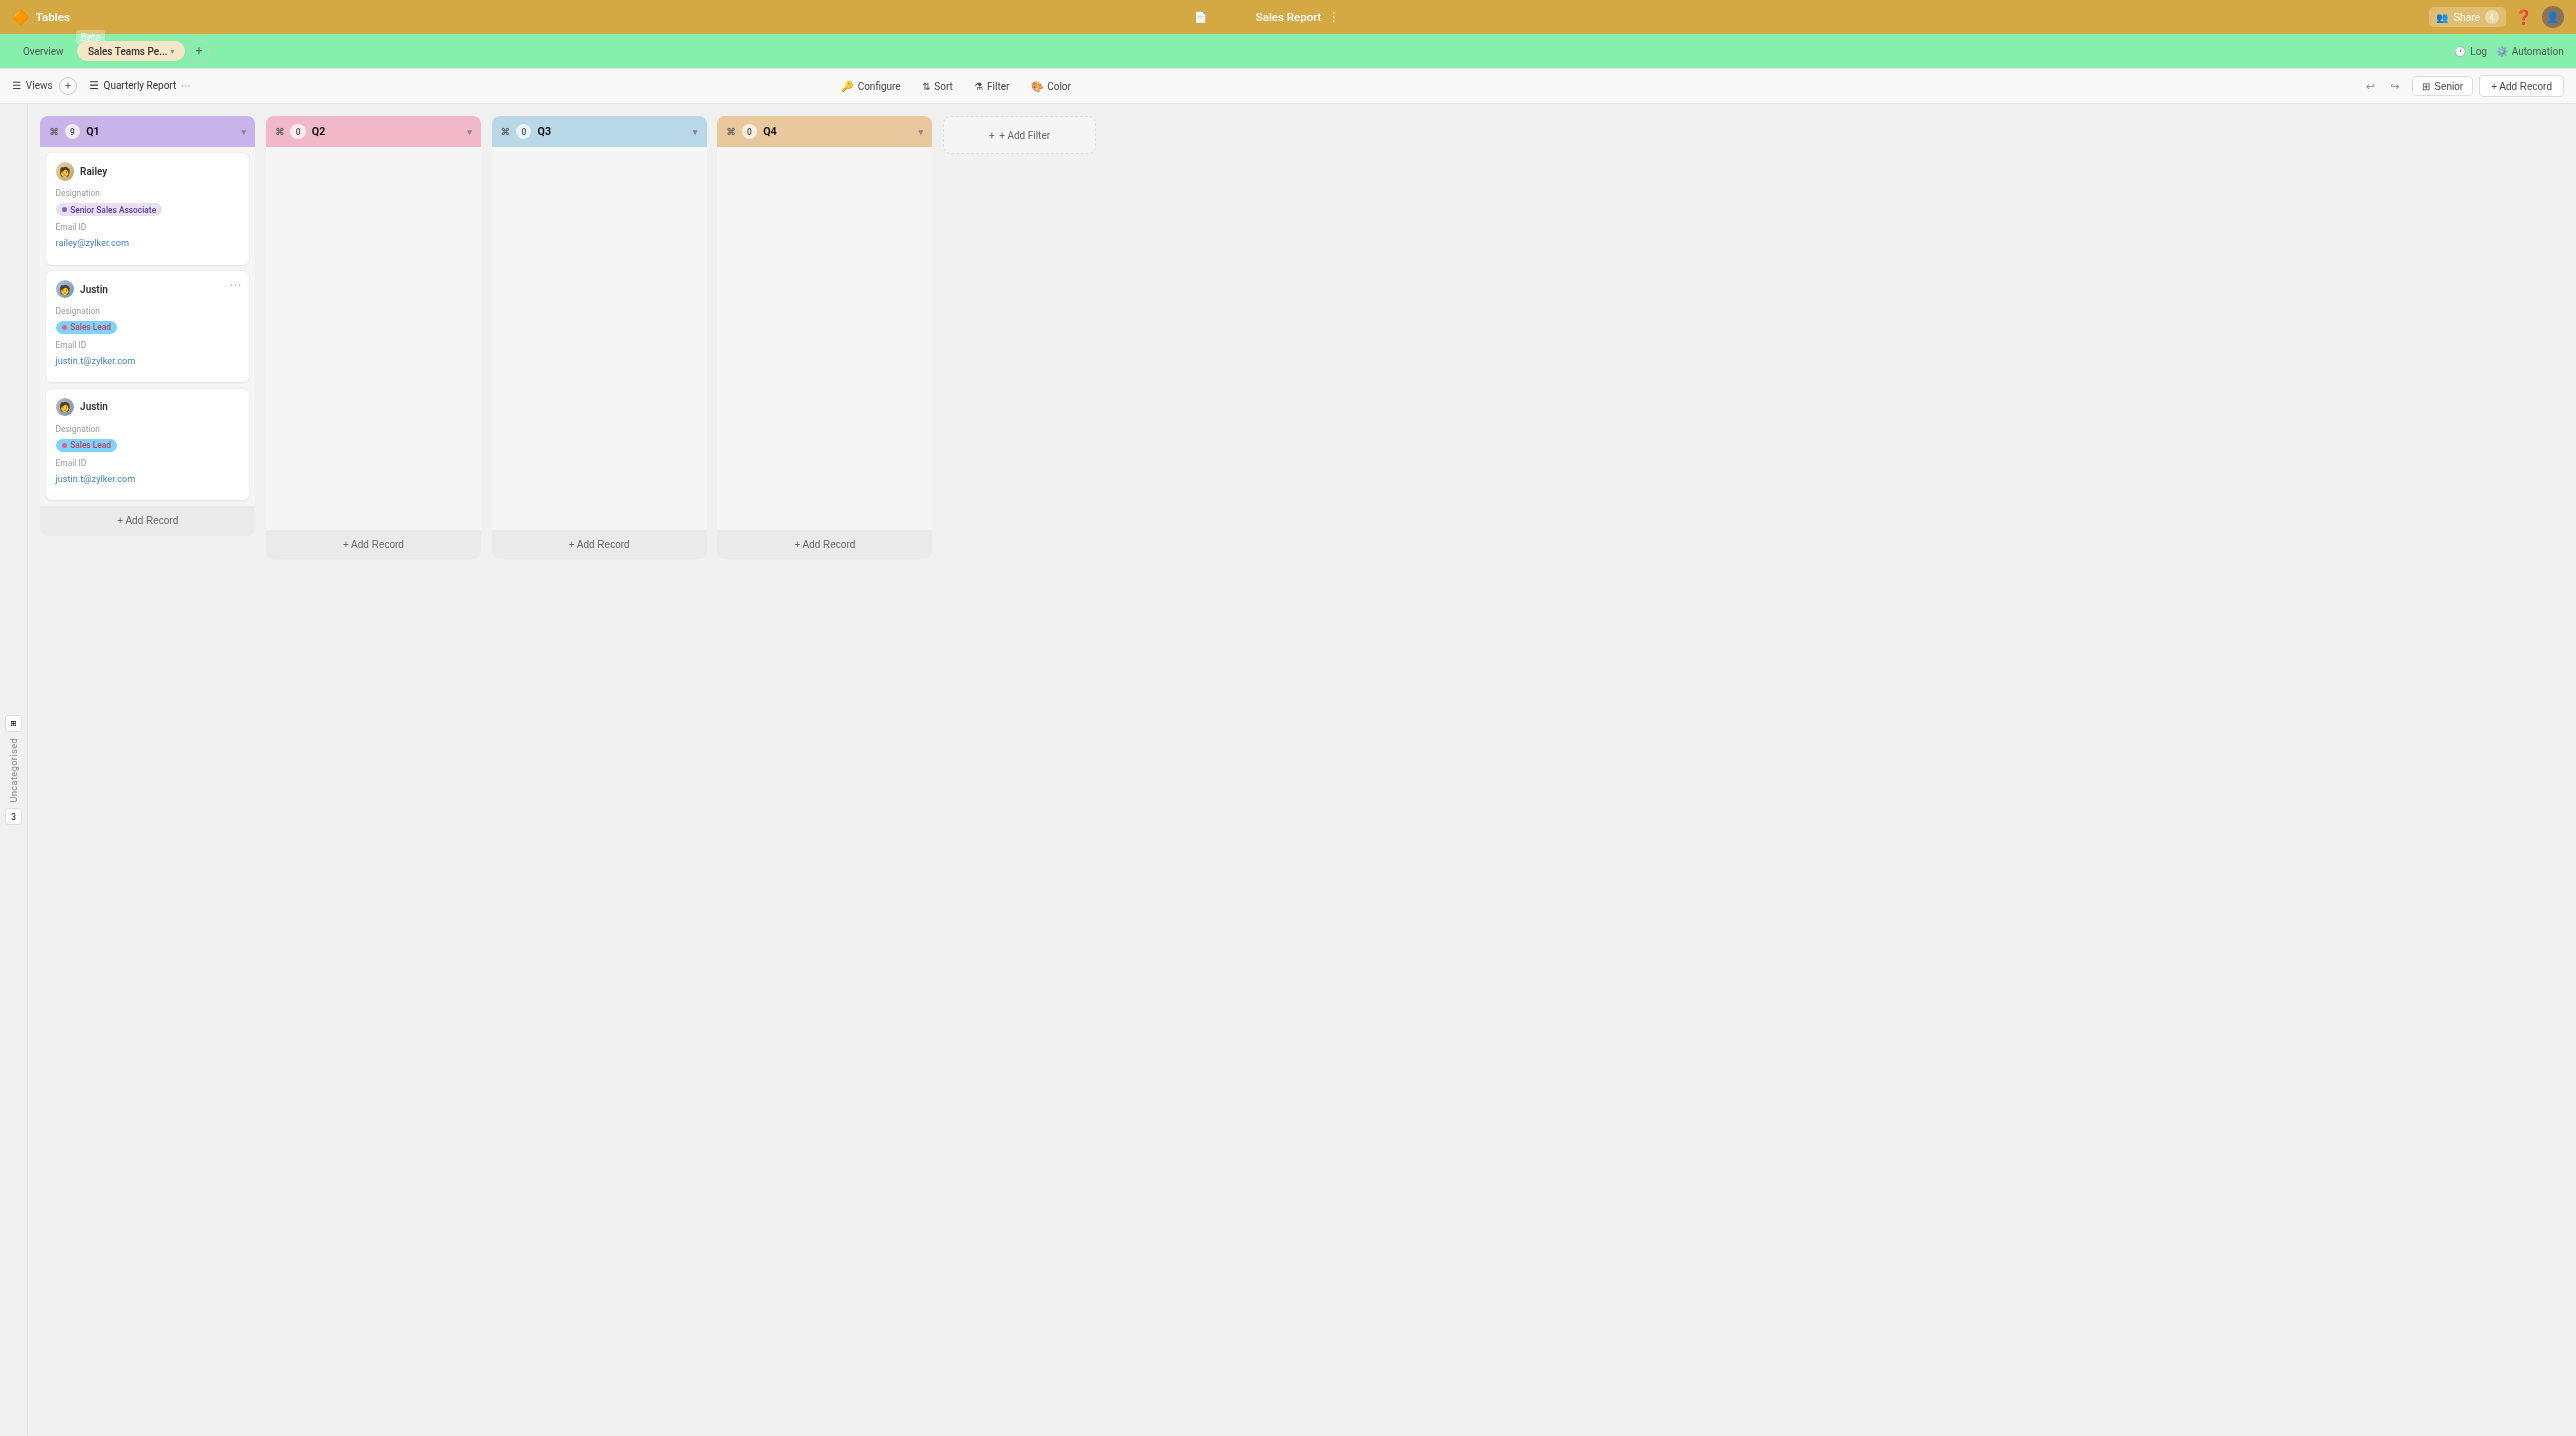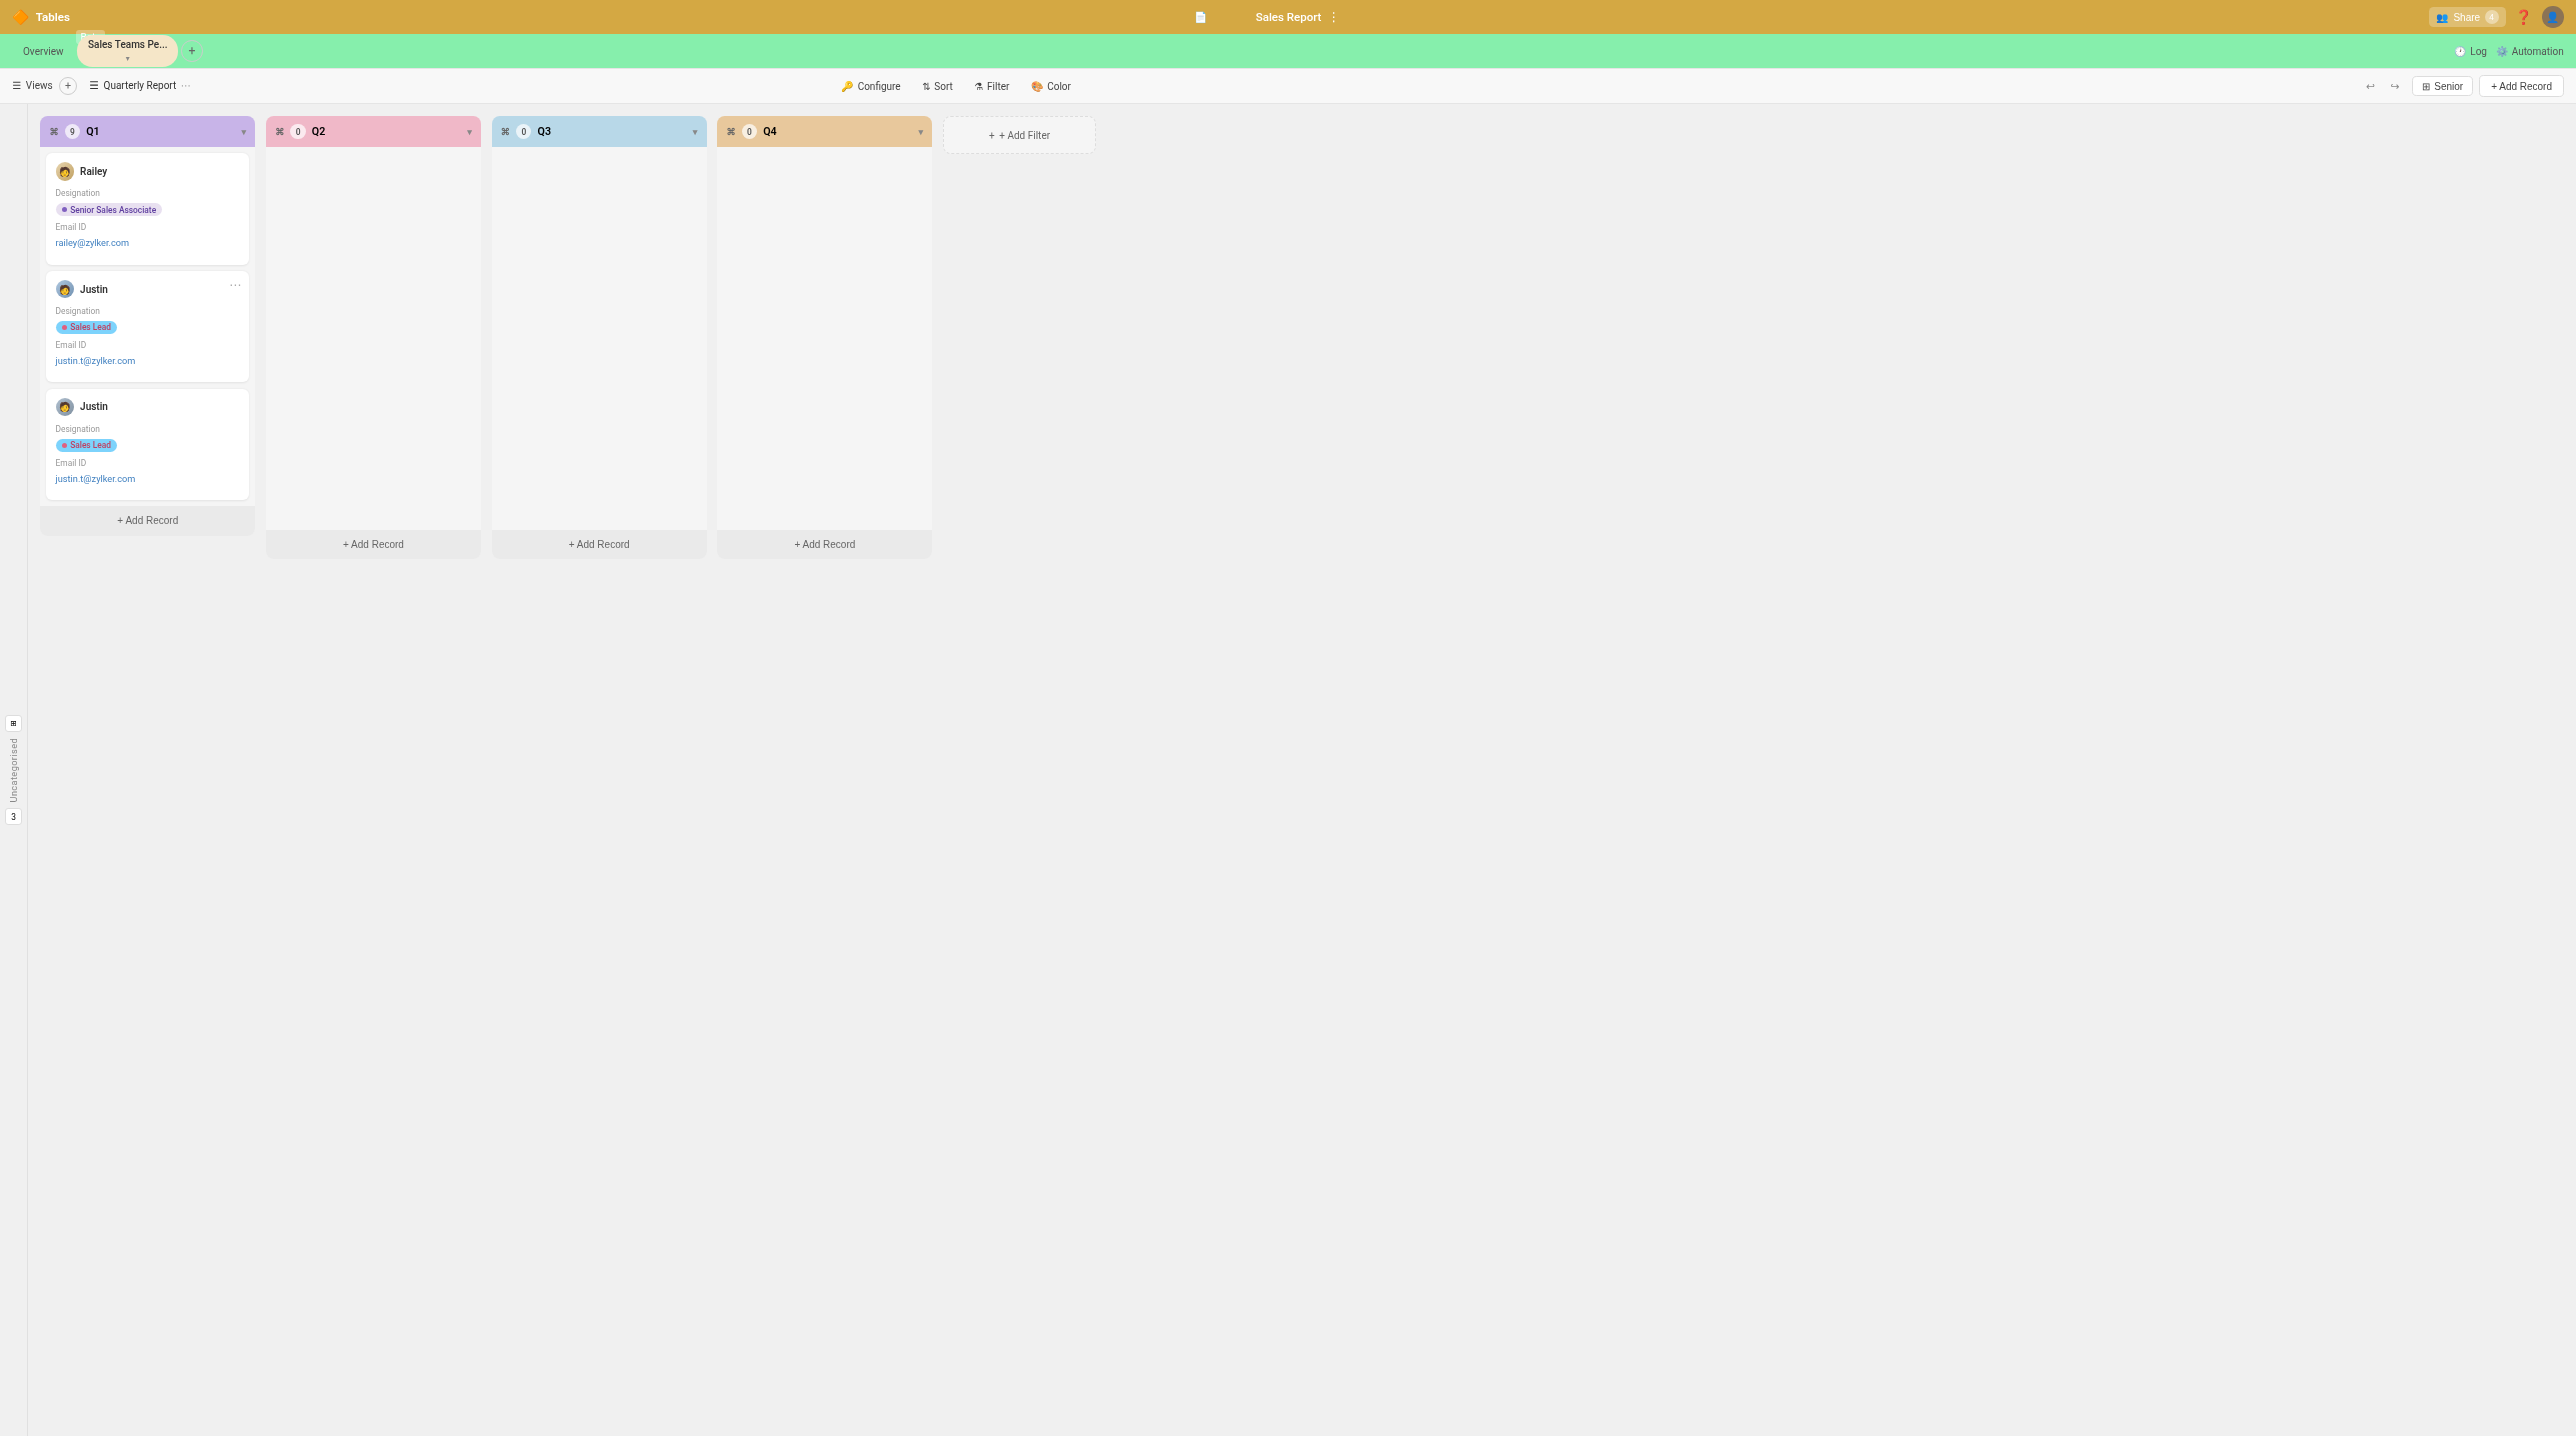--- a/index.html
+++ b/index.html
@@ -29,21 +29,21 @@
     .tab-bar {
       background: #86efac;
       height: 35px;
       display: flex;
       align-items: center;
       padding: 0 12.3px;
       border-bottom: 0.8px solid #e5e5e5;
       gap: 3.1px;
     }
     .tab { padding: 4.6px 10.7px; border-radius: 15.3px; font-size: 10px; cursor: pointer; color: #555; }
-    .tab.active { background: #f5e6c8; color: #333; font-weight: 500; display: flex; align-items: center; gap: 3.1px; flex-direction: column; }
+    .tab.active { background: #f5e6c8; color: #333; font-weight: 500; display: flex; align-items: center; gap: 3.1px; }
     .tab-add { width: 21.5px; height: 21.5px; border-radius: 50%; border: 0.8px solid #ccc; display: flex; align-items: center; justify-content: center; cursor: pointer; font-size: 12.3px; color: #666; }
     .tab-right { margin-left: auto; display: flex; align-items: center; gap: 9.2px; font-size: 10px; color: #555; }
     .tab-right-btn { display: flex; align-items: center; gap: 3.1px; cursor: pointer; }
 
     
     .toolbar {
       background: #f8f8f8;
       height: 35px;
       display: flex;
       align-items: center;

